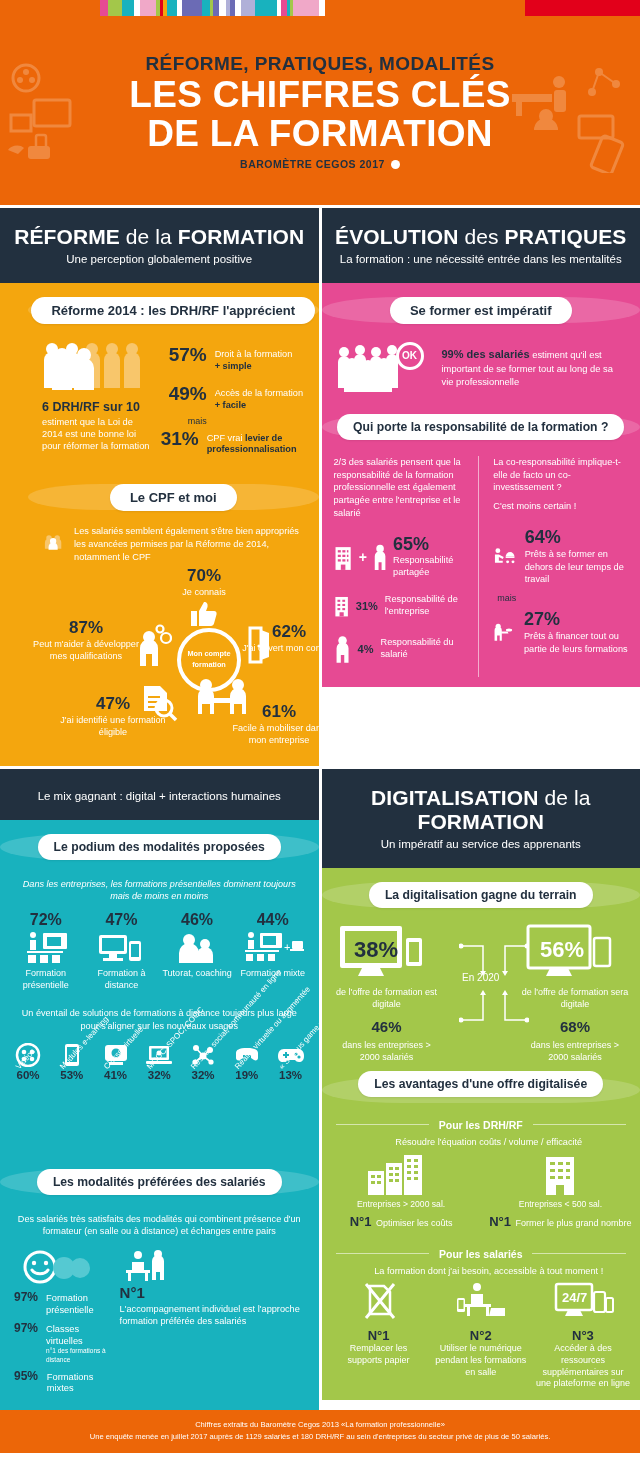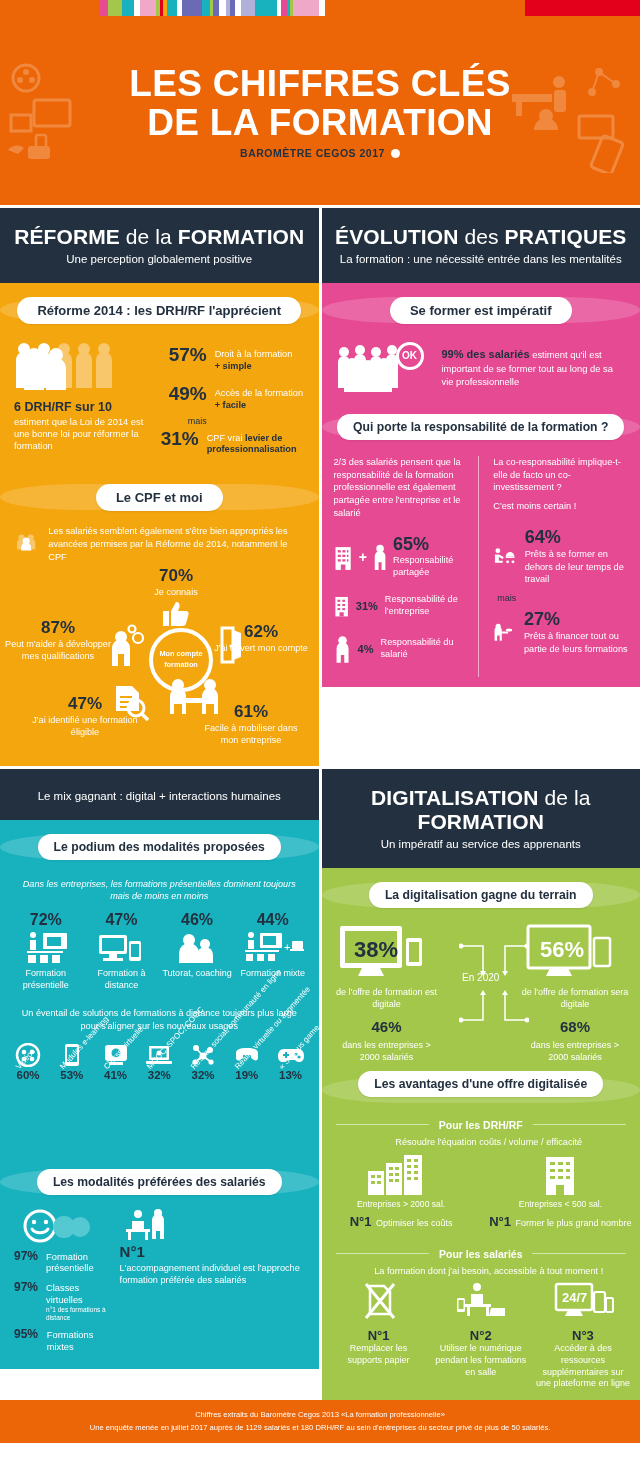--- a/index.html
+++ b/index.html
@@ -31,21 +31,21 @@
 
   
   .quads { display:grid; grid-template-columns:1fr 1fr; gap:3px; padding:3px 0 0 0; background:#fff; }
   .quad { position:relative; overflow:hidden; }
   .qhead { background:#22303f; color:#fff; text-align:center; padding:17px 10px 16px; }
   .qhead h2 { font-size:21px; font-weight:bold; letter-spacing:.1px; }
   .qhead h2 .lt { font-weight:normal; }
   .qhead p { font-size:11.5px; font-weight:normal; margin-top:3px; line-height:1.28; }
 
   .qbody { padding:0 0 10px; }
-  .q1 .qbody { background:#f4a60e; }
+  .q1 .qbody { background:#f4a60e;padding-left:28px; }
   .q2 .qbody { background:#e64a93; }
   .q3 .qbody { background:#18b2be; }
   .q4 .qbody { background:#a3c74a; }
 
   
   .pillwrap { position:relative; padding:14px 0 8px; display:flex; justify-content:center; }
   .pillwrap::before {
     content:""; position:absolute; left:0; right:0; top:14px; height:26px;
     background:rgba(255,255,255,.17);
     border-radius:50% / 100%;
@@ -207,20 +207,21 @@
         <rect x="8" y="36" width="40" height="8"></rect>
           <rect x="12" y="44" width="6" height="14"></rect>
         <circle cx="55" cy="24" r="6"></circle>
           <rect x="50" y="32" width="12" height="22" rx="3"></rect>
         <rect x="75" y="58" width="34" height="22" rx="2" fill="none" stroke="#fff" stroke-width="3"></rect>
         <path d="M30 72a12 12 0 0124 0z"></path>
           <circle cx="42" cy="58" r="7"></circle>
         <rect x="92" y="80" width="22" height="34" rx="3" transform="rotate(22 103 97)" fill="none" stroke="#fff" stroke-width="3"></rect>
       </svg>
     </div>
+    <div class="hero-kicker">RÉFORME, PRATIQUES, MODALITÉS</div>
     <div class="hero-t1">LES CHIFFRES CLÉS</div>
     <div class="hero-t2">DE LA FORMATION</div>
     <div class="hero-sub">
       <span>BAROMÈTRE CEGOS 2017</span>
       <span class="hero-dot"></span>
     </div>
   </div>
 
   <div class="quads">
 
@@ -678,20 +679,26 @@
             <div class="rot">« Serious game »</div>
           </div>
         </div>
 
         <div style="height:74px"></div>
 
         <div class="pillwrap">
           <div class="pill small">Les modalités préférées des salariés</div>
         </div>
 
+        <div class="divider">
+          <div class="ln"></div>
+          <div class="txt" style="background:#18b2be;display:inline-block;padding:0 6px;">
+            <span>Des salariés très satisfaits des modalités qui combinent présence d'un formateur (en salle ou à distance) et échanges entre pairs</span>
+          </div>
+        </div>
 
         <div class="prefrow">
           <div class="preflist">
             <svg width="70" height="34" viewBox="0 0 70 34" style="margin:0 0 6px 8px">
               <circle cx="18" cy="17" r="15" fill="none" stroke="#fff" stroke-width="3"></circle>
               <circle cx="12" cy="13" r="2.2" fill="#fff"></circle>
                 <circle cx="24" cy="13" r="2.2" fill="#fff"></circle>
               <path d="M10 20c3 5 13 5 16 0" fill="none" stroke="#fff" stroke-width="3" stroke-linecap="round"></path>
               <circle cx="42" cy="18" r="11" fill="#55c9d2"></circle>
                 <circle cx="58" cy="18" r="10" fill="#55c9d2"></circle>

